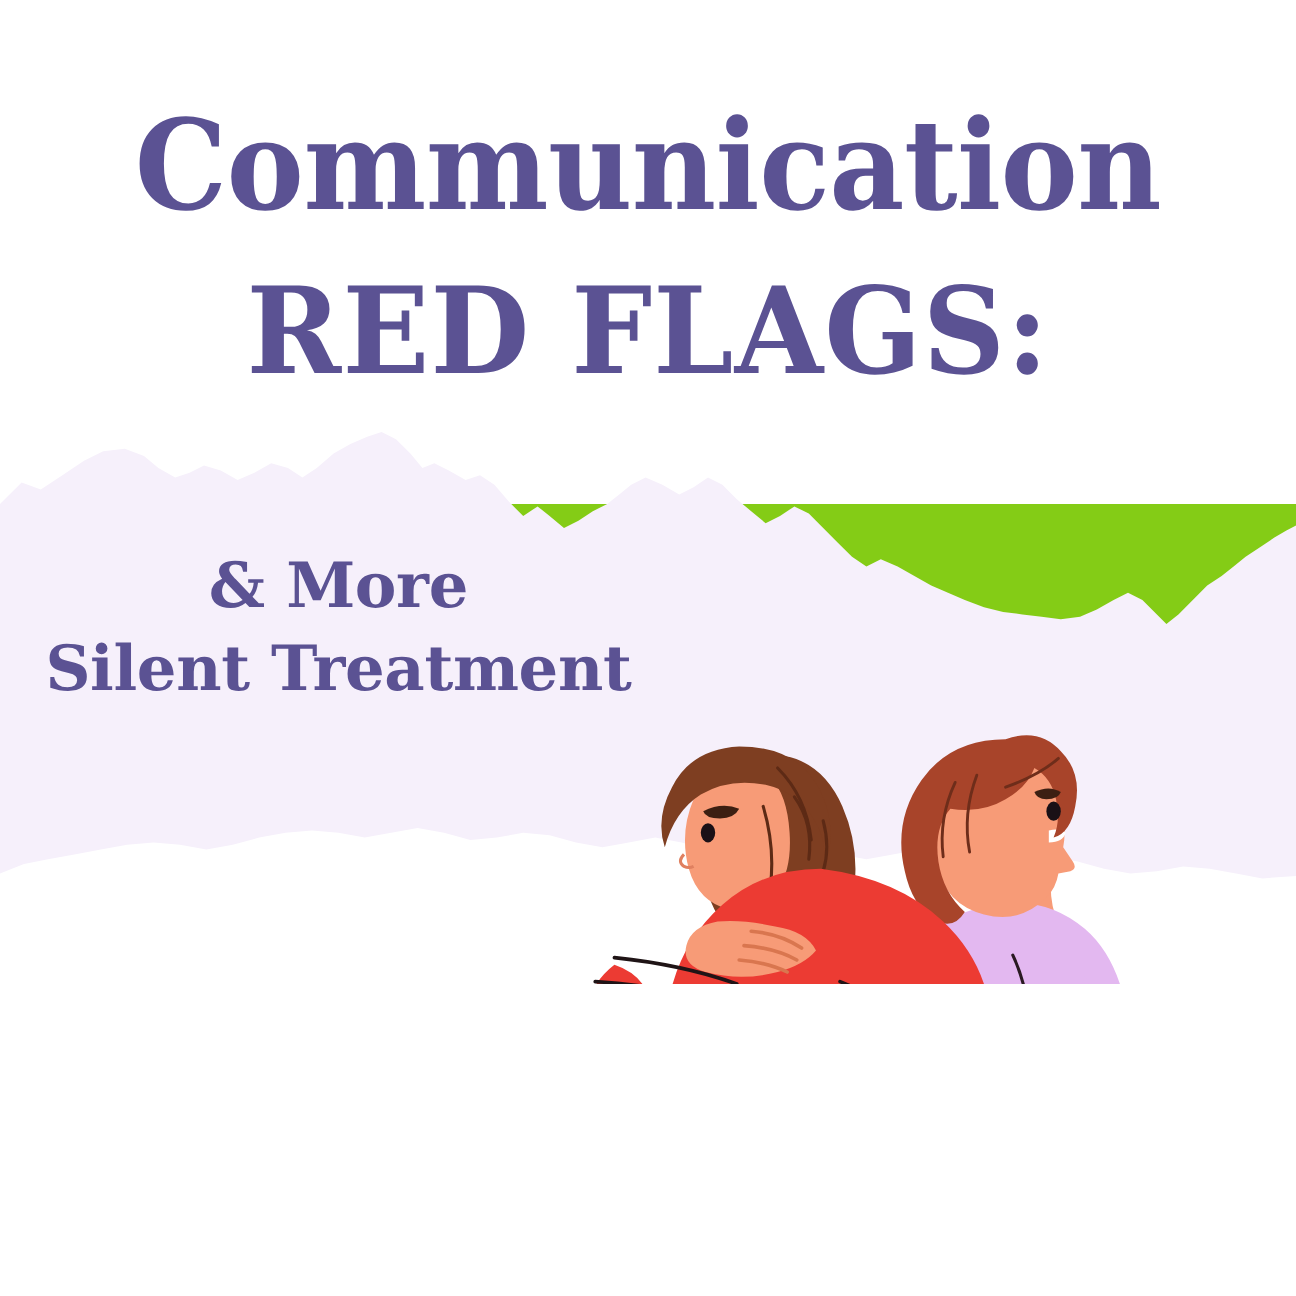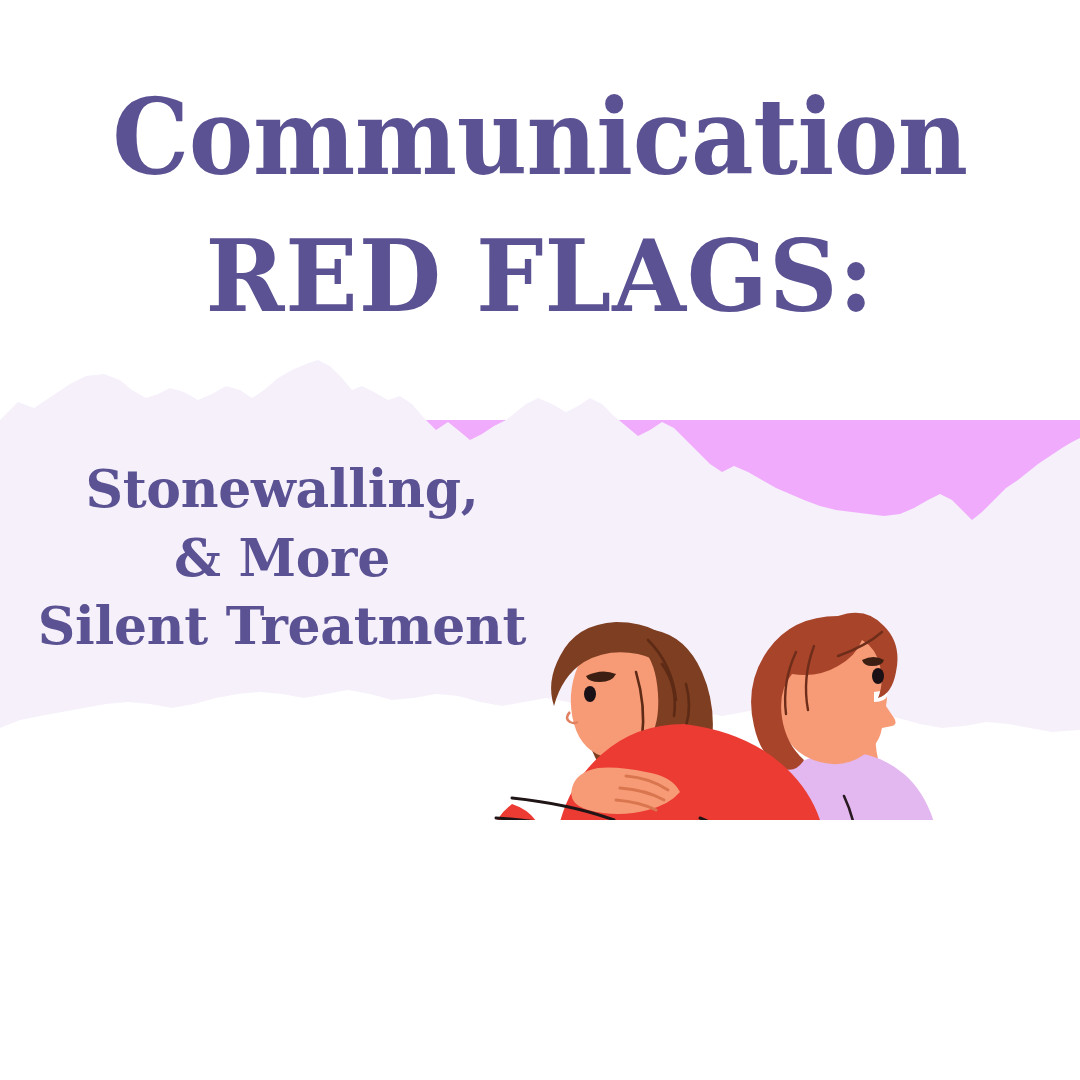--- a/index.html
+++ b/index.html
@@ -5,21 +5,21 @@
   html, body {
     margin: 0;
     padding: 0;
     background: #ffffff;
   }
   #canvas {
     position: relative;
     width: 1080px;
     height: 820px;
     overflow: hidden;
-    background: #f0abfc;
+    background: #84cc16;
     font-family: "Liberation Serif", serif;
   }
 
   
   .bg-white-top {
     position: absolute;
     left: 0; top: 0;
     width: 1080px; height: 420px;
     background: #ffffff;
   }
@@ -155,21 +155,20 @@
         L898,38 L920,44 L942,48 L964,46 L986,42 L1008,44 L1030,48
         L1052,52 L1080,50
         L1080,400 L0,400 Z"></path>
     </svg>
   </div>
 
   <div class="headline" id="title-line1">Communication</div>
   <div class="headline" id="title-line2">RED FLAGS:</div>
 
   <div class="subtitle">
-    <div>Stonewalling,</div>
     <div>&amp; More</div>
     <div>Silent Treatment</div>
   </div>
 
   <div id="illustration">
     <svg viewBox="0 0 640 480" xmlns="http://www.w3.org/2000/svg">
 
       <g>
 
         <path d="M432,404 q8,26 2,44 q-2,12 12,10 q16,-2 16,-16 q0,-18 -6,-38 z" fill="#f4e7d5"></path>

